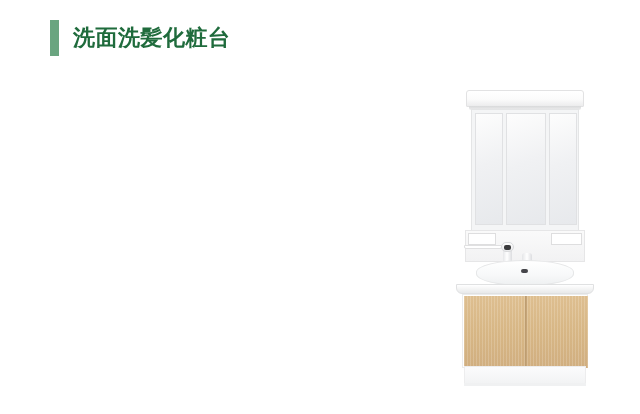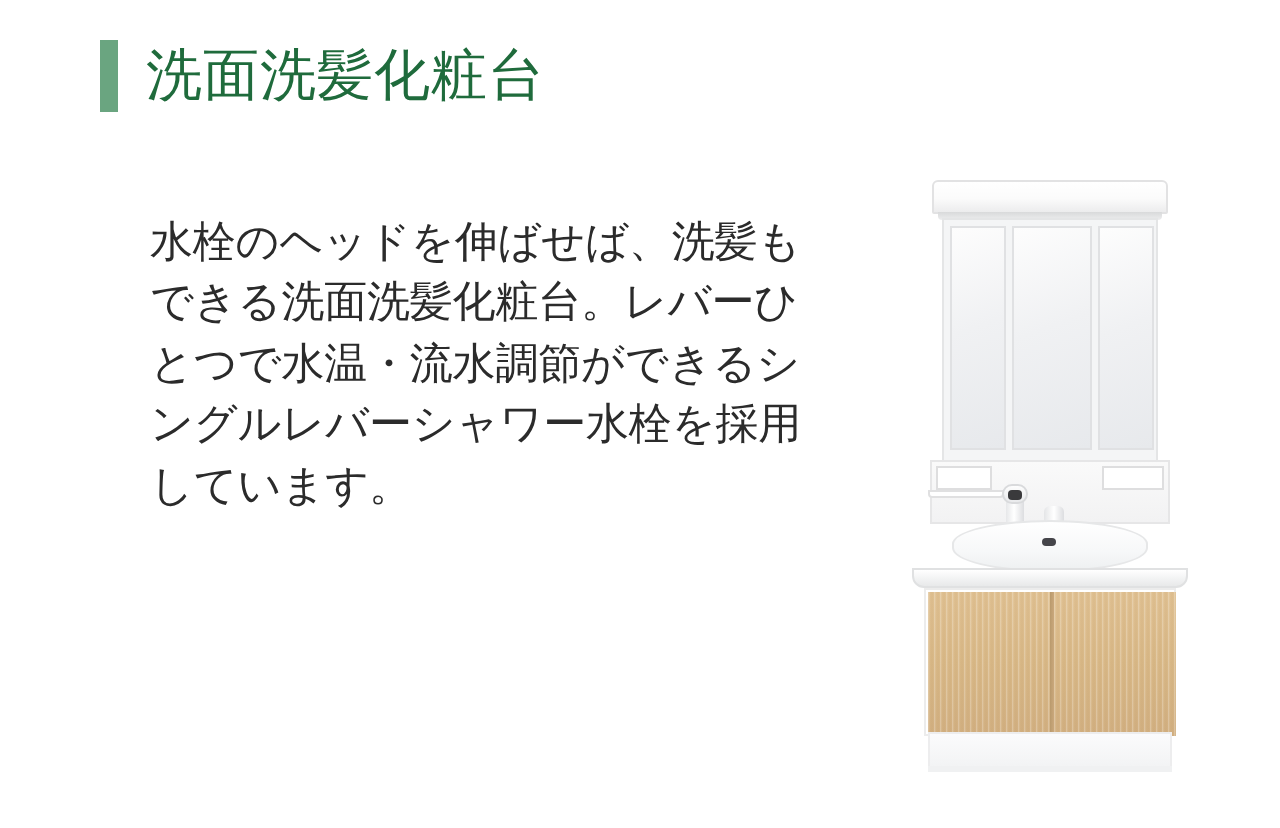--- a/index.html
+++ b/index.html
@@ -41,22 +41,22 @@
     align-items: center;
   }
   .title-bar {
     width: 9px;
     height: 36px;
     background: #6aa580;
     flex: 0 0 auto;
     margin-right: 14px;
   }
   .title-text {
-    font-size: 28px;
-    font-weight: normal;
+    font-size: 22px;
+    font-weight: bold;
     color: #1f6b3c;
     letter-spacing: 0.5px;
     line-height: 36px;
     white-space: nowrap;
     text-align: right;
   }
 
   .body-text {
     position: absolute;
     left: 75px;
@@ -310,21 +310,20 @@
 
 <div class="page">
 
   <div class="content-col">
 
     <div class="title-row">
       <div class="title-bar"></div>
       <div class="title-text">洗面洗髪化粧台</div>
     </div>
 
-    <p class="body-text">水栓のヘッドを伸ばせば、洗髪もできる洗面洗髪化粧台。レバーひとつで水温・流水調節ができるシングルレバーシャワー水栓を採用しています。</p>
 
   </div>
 
   <div class="product">
 
     <div class="valance"></div>
     <div class="valance-lip"></div>
 
     <div class="mirror-cab">
       <div class="mirror-pane left"></div>

